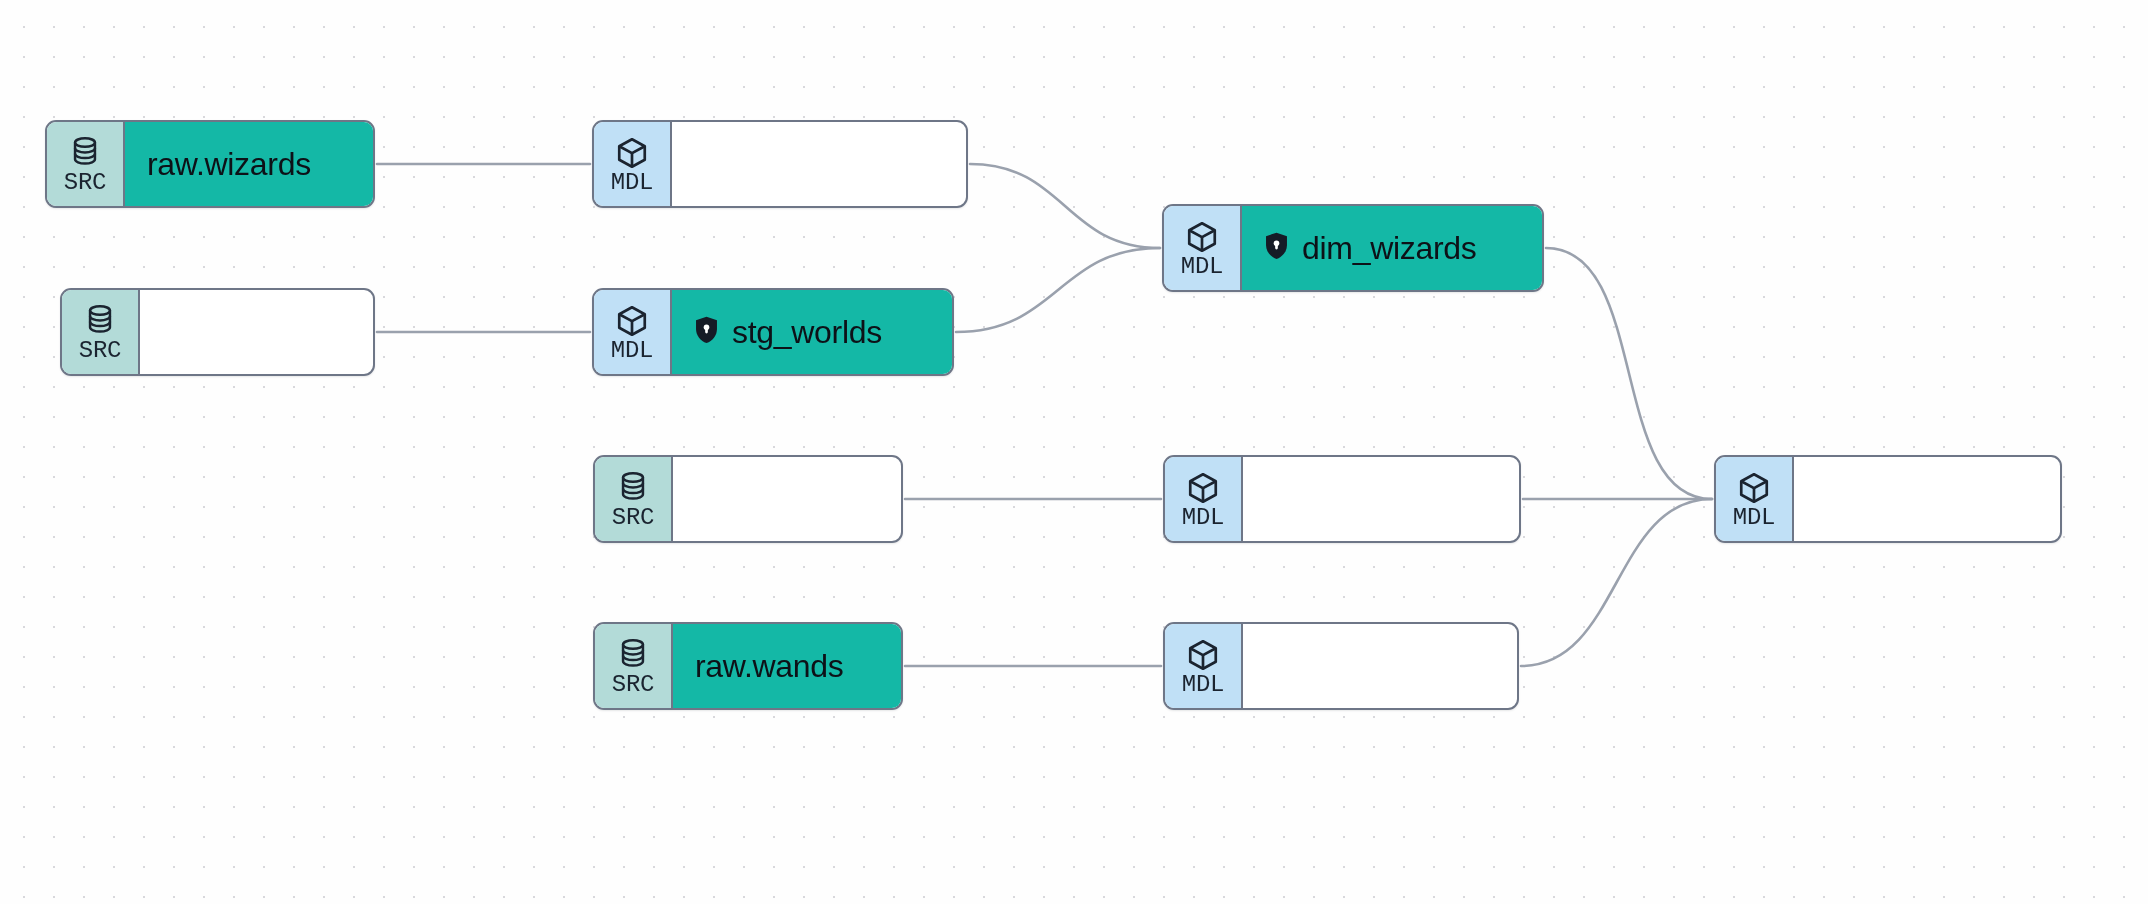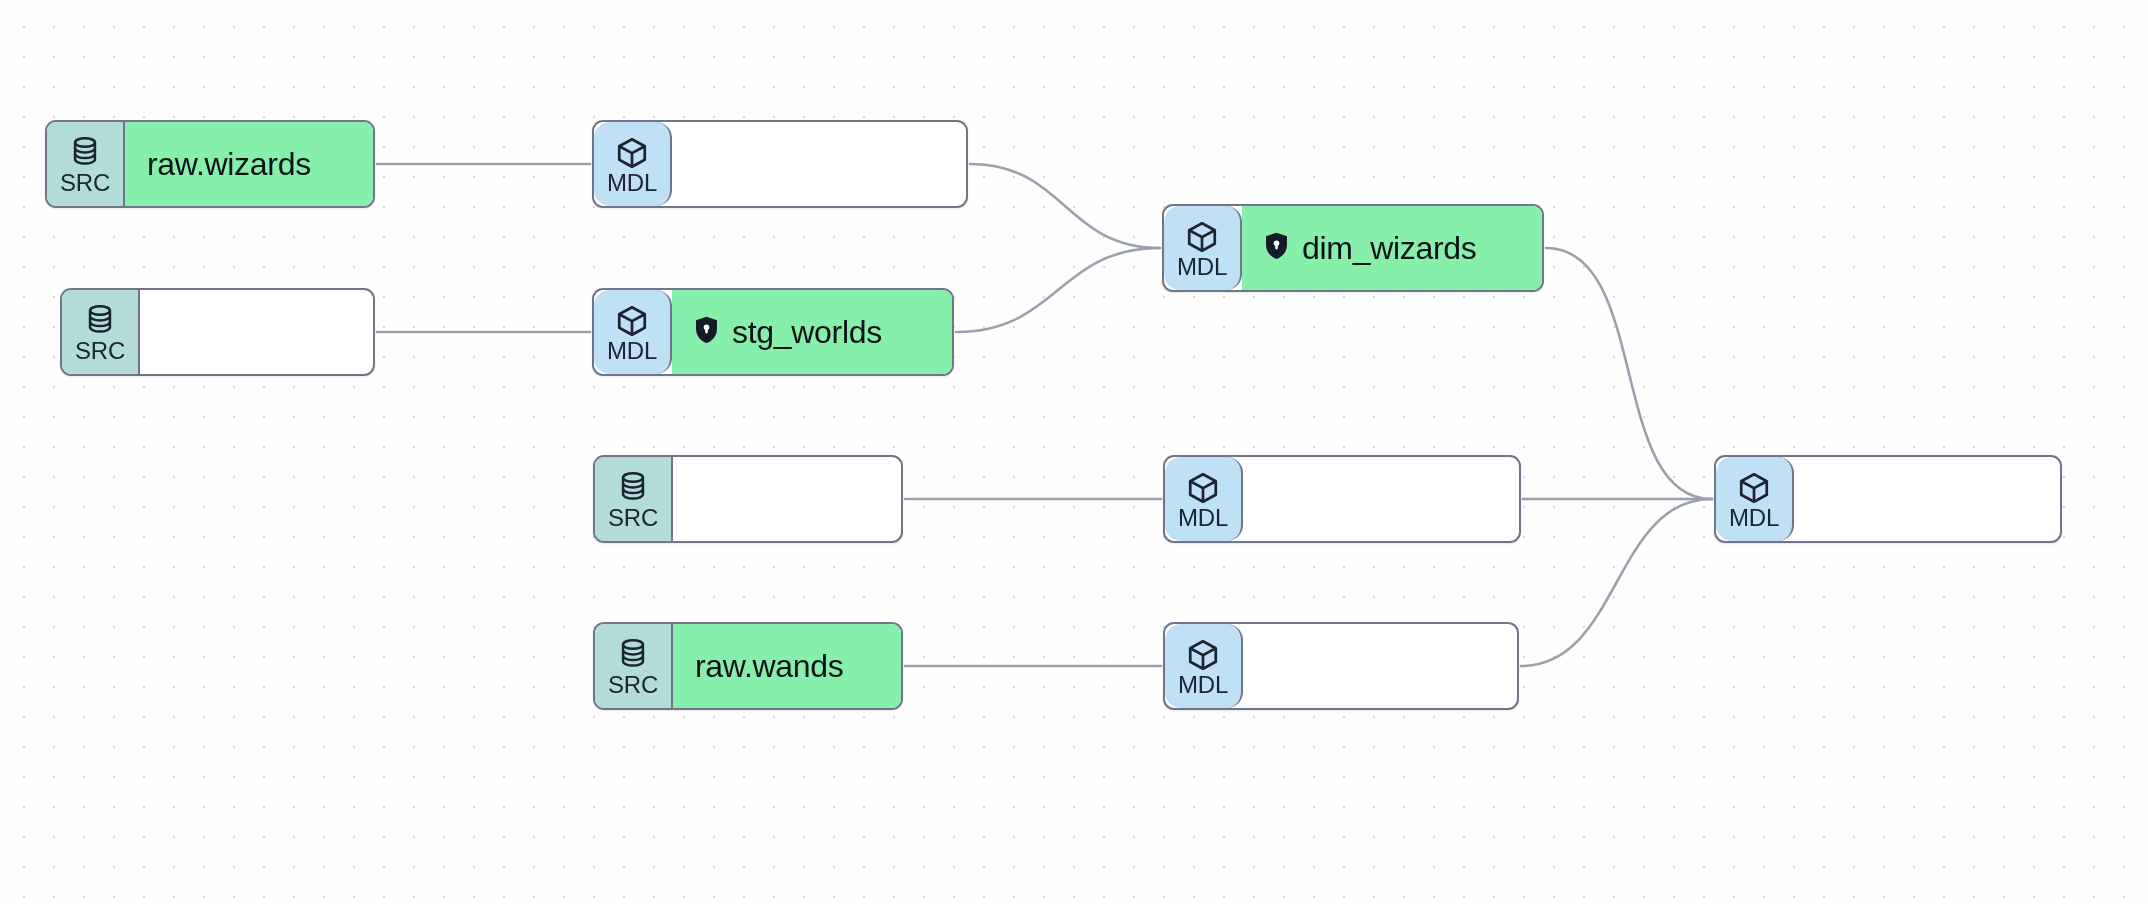--- a/index.html
+++ b/index.html
@@ -39,35 +39,36 @@
     flex: 0 0 78px;
     display: flex;
     flex-direction: column;
     align-items: center;
     justify-content: center;
     gap: 1px;
     border-right: 2.2px solid #6e7687;
     padding-top: 2px;
   }
   .badge.src { background: #b3dbd8; }
-  .badge.mdl { background: #c0e0f6; border-radius: 16px; }
+  .badge.mdl { background: #c0e0f6; }
   .badge svg { display: block; }
   .badge-text {
     font-size: 24px;
     line-height: 1;
     color: #1b2430;
     letter-spacing: -0.2px;
+    font-family: Liberation Mono, monospace;
   }
   .label {
     flex: 1 1 auto;
     display: flex;
     align-items: center;
     gap: 13px;
     padding: 0 26px 0 22px;
-    background: #86efac;
+    background: #14b8a6;
     white-space: nowrap;
   }
   .label-text {
     font-size: 32px;
     line-height: 1;
     color: #0d1117;
     letter-spacing: -0.3px;
   }
   .shield { display: block; flex: 0 0 auto; }
 </style>

